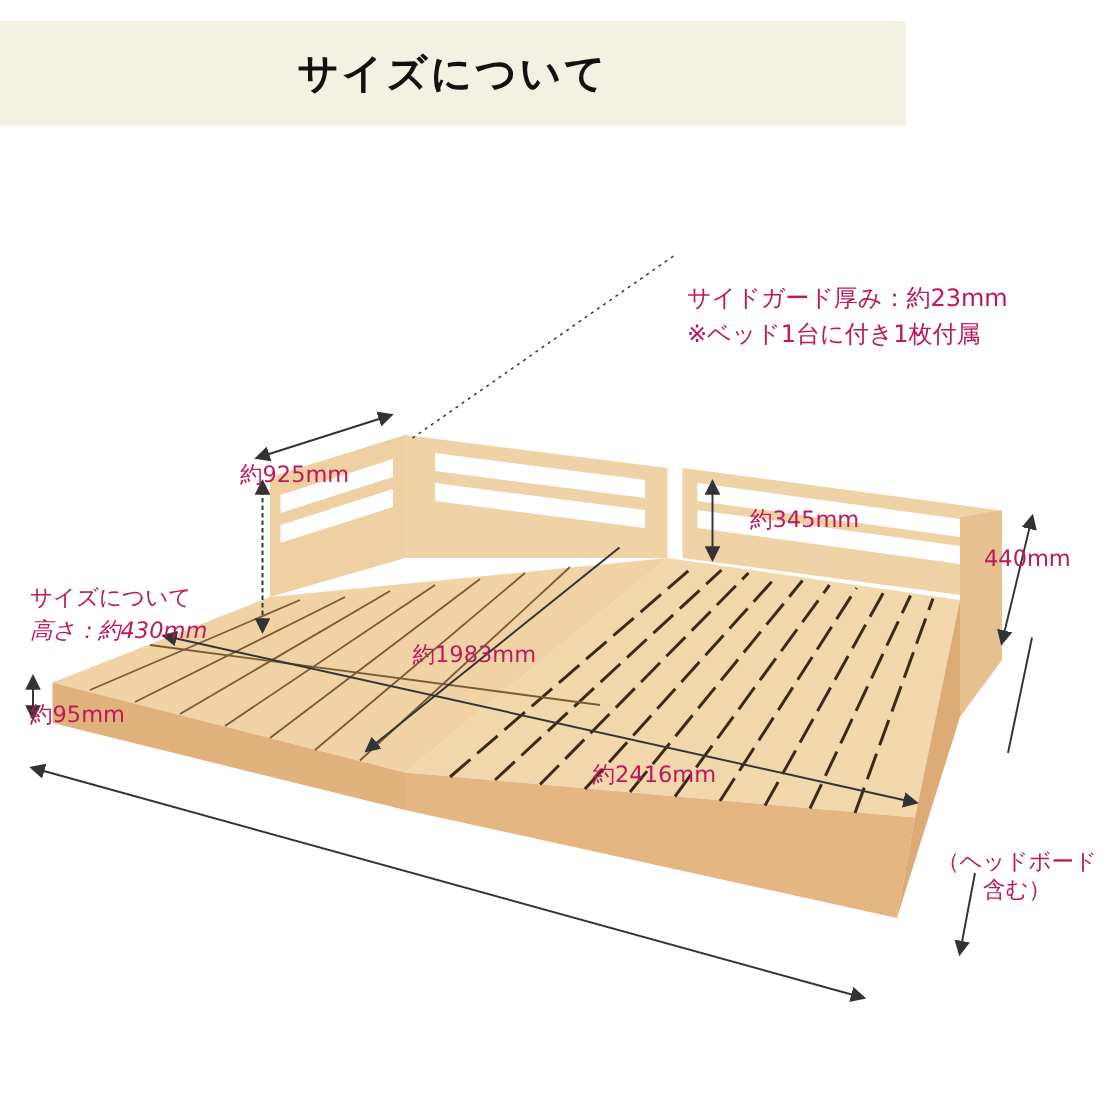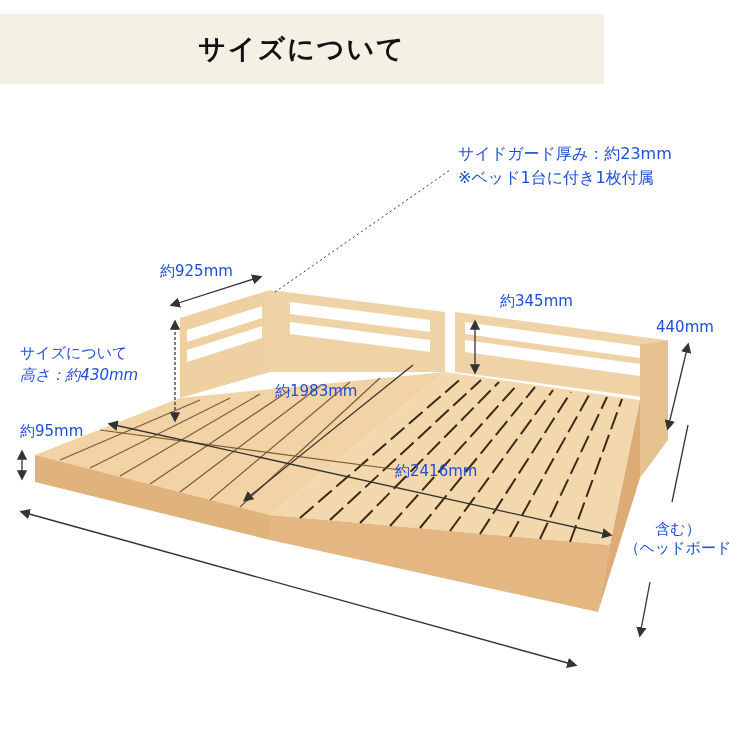--- a/index.html
+++ b/index.html
@@ -1,19 +1,19 @@
 <!DOCTYPE html>
 <html><head>
 <meta charset="utf-8">
 <style>
 *{margin:0;padding:0;box-sizing:border-box;}
 body{width:740px;height:740px;background:#fff;font-family:"DejaVu Sans",sans-serif;position:relative;overflow:hidden;color:#111;}
 .header{position:absolute;left:0;top:14px;width:604px;height:70px;background:#f3f0e4;display:flex;align-items:center;justify-content:center;}
 .header h1{font-size:27px;font-weight:bold;letter-spacing:2px;color:#111;}
-.lbl{position:absolute;font-size:15px;white-space:nowrap;color:#1d4ed8;line-height:19px;}
+.lbl{position:absolute;font-size:15px;white-space:nowrap;color:#be185d;line-height:19px;margin-top:45px;}
 .center{text-align:center;}
 svg.scene{position:absolute;left:0;top:0;}
 </style>
 </head>
 <body>
 
 <div class="header">
   <h1>サイズについて</h1>
 </div>
 
@@ -96,17 +96,17 @@
 <div class="lbl" style="left:458px;top:168px;font-size:16px;">※ベッド1台に付き1枚付属</div>
 <div class="lbl" style="left:160px;top:262px;">約925mm</div>
 <div class="lbl" style="left:20px;top:344px;">サイズについて</div>
 <div class="lbl" style="left:20px;top:366px;font-style:italic;">高さ：約430mm</div>
 <div class="lbl" style="left:20px;top:422px;">約95mm</div>
 <div class="lbl" style="left:275px;top:382px;">約1983mm</div>
 <div class="lbl" style="left:500px;top:292px;">約345mm</div>
 <div class="lbl" style="left:656px;top:318px;">440mm</div>
 <div class="lbl" style="left:395px;top:462px;">約2416mm</div>
 <div class="lbl center" style="left:616px;top:520px;width:124px;">
+  <div>（ヘッドボード</div>
   <div>含む）</div>
-  <div>（ヘッドボード</div>
 </div>
 <div class="lbl center" style="left:160px;top:605px;width:190px;">
 </div>
 
 </body></html>

